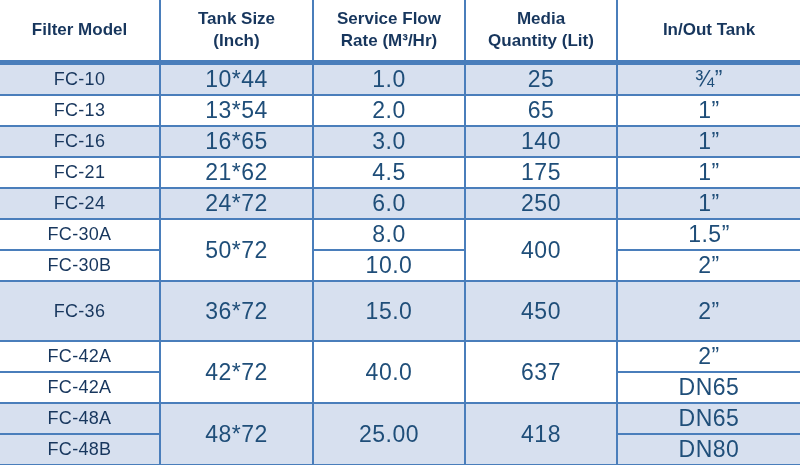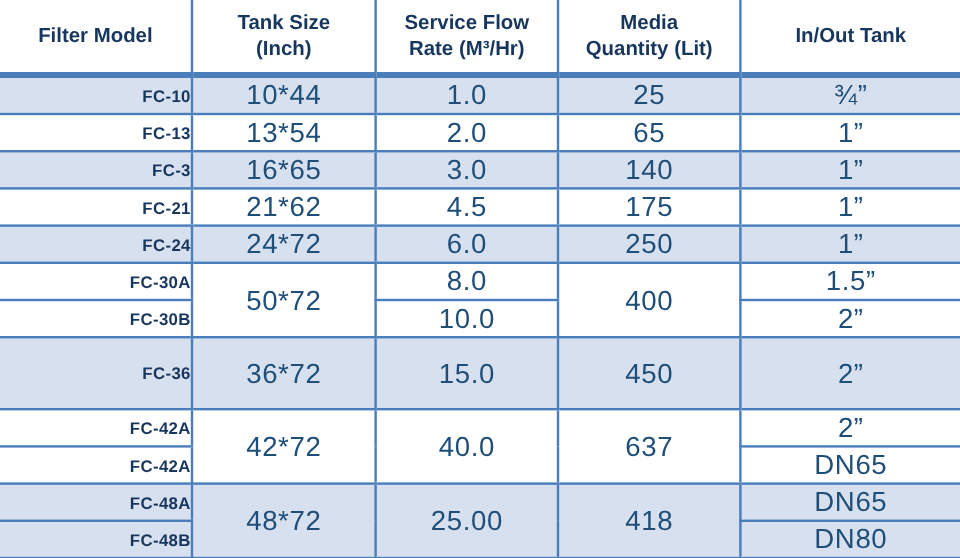--- a/index.html
+++ b/index.html
@@ -37,25 +37,24 @@
   }
   td {
     font-size: 23px;
     color: var(--data-text, #1F4E79);
     height: 29px;
     border-bottom: 2px solid var(--border, #4A7EBB);
     background: #ffffff;
     letter-spacing: 0.5px;
   }
   td.model {
-    font-weight: bold;
-    font-size: 14px;
+    font-weight: normal;
+    font-size: 18px;
     color: var(--header-text, #17365D);
     letter-spacing: 0.3px;
-    text-align: right;
   }
   tr.tall td {
     height: 58px;
   }
   tr.shaded td {
     background: var(--shade, #D7E0EF);
   }
 </style>
 </head>
 <body>
@@ -89,21 +88,21 @@
         <td>¾”</td>
       </tr>
       <tr>
         <td class="model">FC-13</td>
         <td>13*54</td>
         <td>2.0</td>
         <td>65</td>
         <td>1”</td>
       </tr>
       <tr class="shaded">
-        <td class="model">FC-3</td>
+        <td class="model">FC-16</td>
         <td>16*65</td>
         <td>3.0</td>
         <td>140</td>
         <td>1”</td>
       </tr>
       <tr>
         <td class="model">FC-21</td>
         <td>21*62</td>
         <td>4.5</td>
         <td>175</td>

